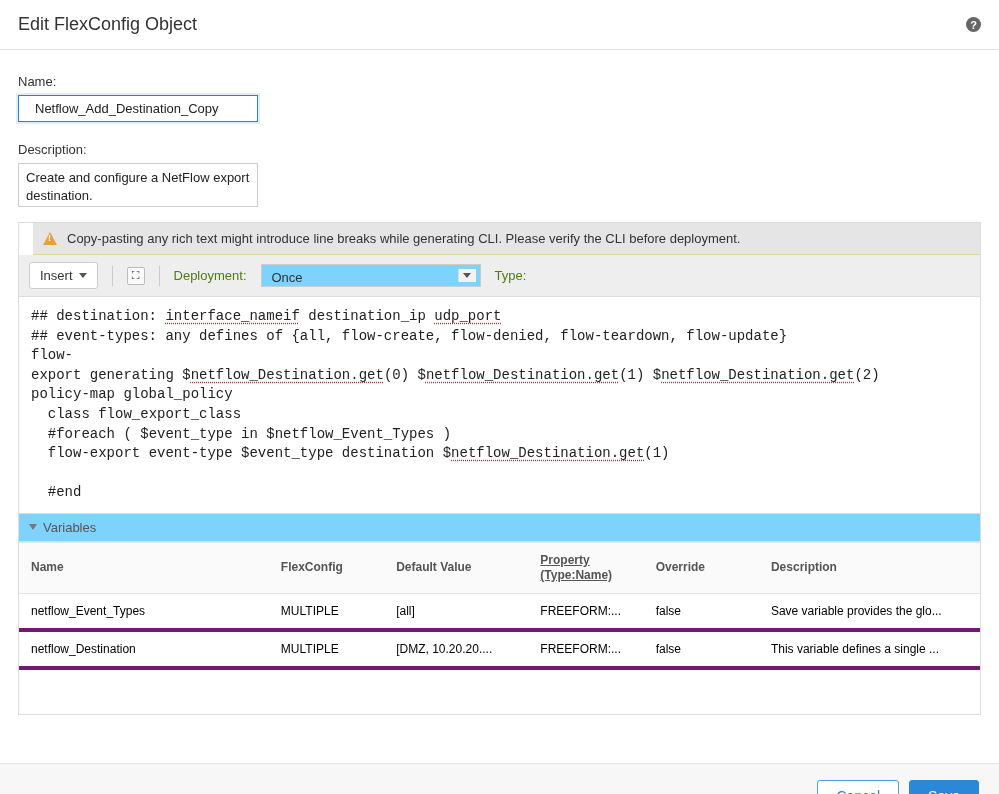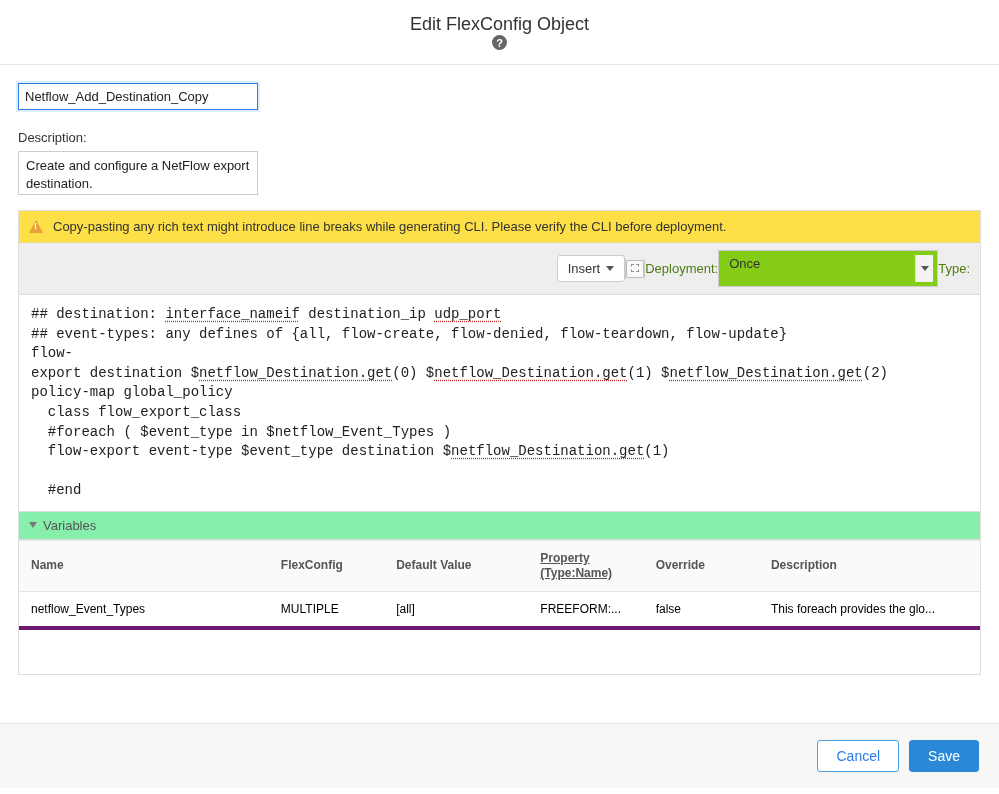--- a/index.html
+++ b/index.html
@@ -10,110 +10,109 @@
     color: #333;
     background: #fff;
     width: 999px;
   }
   .header {
     padding: 14px 18px;
     border-bottom: 1px solid #e5e5e5;
     display: flex;
     align-items: center;
     justify-content: space-between;
-    flex-direction: column;
   }
   .header h1 {
     margin: 0;
     font-size: 18px;
     font-weight: 400;
     color: #333;
   }
   .help-icon {
     width: 15px; height: 15px; border-radius: 50%;
     background: #666; color: #fff; font-size: 11px; font-weight: bold;
     display: flex; align-items: center; justify-content: center;
     cursor: pointer;
   }
   .body { padding: 18px; }
   .field-label { margin: 6px 0; font-size: 13px; }
   .text-input {
-    width: 240px; padding: 5px 6px; font-size: 13px;
+    width: 240px; padding: 5px 16px; font-size: 13px;
     border: 1px solid #ccc; background: #fff;
     font-family: inherit; color: #222;
   }
   .text-input.focused {
     border: 1px solid #2b7de9;
     box-shadow: 0 0 0 2px rgba(43,125,233,0.15);
     outline: none;
   }
   .textarea {
     width: 240px; height: 44px; padding: 5px 7px; font-size: 13px;
     border: 1px solid #ccc; line-height: 1.35;
     resize: none; font-family: inherit; color: #222;
   }
   .editor-panel {
     margin-top: 12px; border: 1px solid #ddd;
   }
   .warning-bar {
-    background: #fde047; border-bottom: 1px solid #e8d98a;
+    background: #e5e5e5; border-bottom: 1px solid #e8d98a;
     padding: 8px 10px; display: flex; align-items: center; gap: 10px;
-    font-size: 13px; color: #333;
+    font-size: 13px; color: #333; margin-left: 14px;
   }
   .warn-icon {
     width: 0; height: 0; border-left: 7px solid transparent;
     border-right: 7px solid transparent; border-bottom: 13px solid #e8a13a;
     position: relative;
   }
   .warn-icon::after {
     content: "!"; position: absolute; left: -2px; top: 1px;
     font-size: 9px; color: #fff; font-weight: bold;
   }
   .toolbar {
     background: #eee; border-bottom: 1px solid #ddd;
-    padding: 7px 10px; display: flex; align-items: center;  justify-content: flex-end;
+    padding: 7px 10px; display: flex; align-items: center; gap: 14px;
   }
   .insert-btn {
     background: #fff; border: 1px solid #ccc; border-radius: 3px;
     padding: 5px 10px; font-size: 13px; display: flex; align-items: center; gap: 6px;
     cursor: pointer;
   }
   .caret-down {
     width: 0; height: 0; border-left: 4px solid transparent;
     border-right: 4px solid transparent; border-top: 5px solid #555;
   }
   .vsep { width: 1px; height: 20px; background: #ccc; }
   .tool-icon {
     width: 18px; height: 18px; border: 1px solid #bbb; border-radius: 2px;
     display: flex; align-items: center; justify-content: center;
     font-size: 11px; cursor: pointer; background: #fafafa;
   }
   .tlabel { color: #4d7c0f; }
   .select {
-    position: relative; background: #84cc16; border: 1px solid #ccc;
-    padding: 5px 26px 15px 10px; font-size: 13px; min-width: 120px;
+    position: relative; background: #7dd3fc; border: 1px solid #ccc;
+    padding: 5px 26px 1px 10px; font-size: 13px; min-width: 120px;
     cursor: pointer;
   }
   .select.wide { min-width: 220px; }
   .select .sel-caret {
     position: absolute; right: 4px; top: 4px; bottom: 4px; width: 18px;
     background: #f3f3f3; border-left: 1px solid #ddd;
     display: flex; align-items: center; justify-content: center;
   }
   .code-area {
     font-family: "Courier New", monospace;
     font-size: 14px; line-height: 1.4;
     padding: 10px 12px; background: #fff;
     white-space: pre-wrap; color: #222;
     min-height: 210px;
   }
   .sq { text-decoration: underline dotted #c03030; text-underline-offset: 3px; text-align: center; }
   .vars-panel { border-top: 1px solid #ddd; }
   .vars-header {
-    background: #86efac; padding: 6px 10px; font-size: 13px;
+    background: #7dd3fc; padding: 6px 10px; font-size: 13px;
     display: flex; align-items: center; gap: 6px; color: #555;
     border-bottom: 1px solid #ddd; cursor: pointer;
   }
   .tri {
     width: 0; height: 0; border-left: 4px solid transparent;
     border-right: 4px solid transparent; border-top: 6px solid #777;
   }
   table.vars { width: 100%; border-collapse: collapse; table-layout: fixed; }
   table.vars th, table.vars td {
     text-align: left; padding: 10px 12px; font-size: 12px;
@@ -142,20 +141,21 @@
 </head>
 <body>
 
 <div class="header">
   <h1>Edit FlexConfig Object</h1>
   <div class="help-icon">?</div>
 </div>
 
 <div class="body">
 
+  <div class="field-label">Name:</div>
   <input class="text-input focused" value="Netflow_Add_Destination_Copy" style="">
 
   <div style="height:14px"></div>
 
   <div class="field-label">Description:</div>
   <textarea class="textarea" style="">Create and configure a NetFlow export destination.</textarea>
 
   <div class="editor-panel">
 
     <div class="warning-bar">
@@ -177,21 +177,21 @@
         <span class="sel-caret">
             <span class="caret-down"></span>
           </span>
       </div>
       <span class="tlabel">Type:</span>
     </div>
 
     <div class="code-area"><span>## destination: </span><span class="sq">interface_nameif</span><span> destination_ip </span><span class="sq">udp_port</span>
 <span>## event-types: any defines of {all, flow-create, flow-denied, flow-teardown, flow-update}</span>
 <span>flow-</span>
-<span>export destination $</span><span class="sq">netflow_Destination.get</span><span>(0) $</span><span class="sq">netflow_Destination.get</span><span>(1) $</span><span class="sq">netflow_Destination.get</span><span>(2)</span>
+<span>export generating $</span><span class="sq">netflow_Destination.get</span><span>(0) $</span><span class="sq">netflow_Destination.get</span><span>(1) $</span><span class="sq">netflow_Destination.get</span><span>(2)</span>
 <span>policy-map global_policy</span>
 <span>  class flow_export_class</span>
 <span>  #foreach ( $event_type in $netflow_Event_Types )</span>
 <span>  flow-export event-type $event_type destination $</span><span class="sq">netflow_Destination.get</span><span>(1)</span>
 <span></span>
 <span>  #end</span></div>
 
     <div class="vars-panel">
       <div class="vars-header">
         <span class="tri"></span>
@@ -216,21 +216,29 @@
             <th>Description</th>
           </tr>
         </thead>
         <tbody>
           <tr>
             <td>netflow_Event_Types</td>
             <td>MULTIPLE</td>
             <td>[all]</td>
             <td>FREEFORM:...</td>
             <td>false</td>
-            <td>This foreach provides the glo...</td>
+            <td>Save variable provides the glo...</td>
+          </tr>
+          <tr>
+            <td>netflow_Destination</td>
+            <td>MULTIPLE</td>
+            <td>[DMZ, 10.20.20....</td>
+            <td>FREEFORM:...</td>
+            <td>false</td>
+            <td>This variable defines a single ...</td>
           </tr>
         </tbody>
       </table>
       <div class="vars-spacer"></div>
     </div>
 
   </div>
 </div>
 
 <div class="footer">

